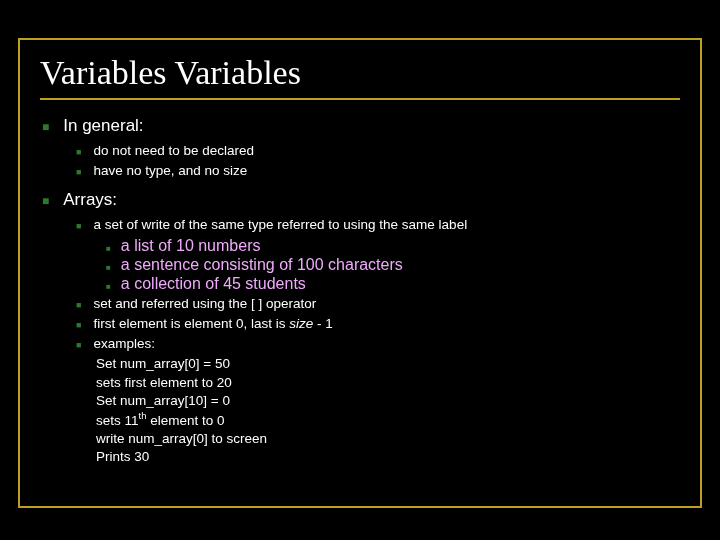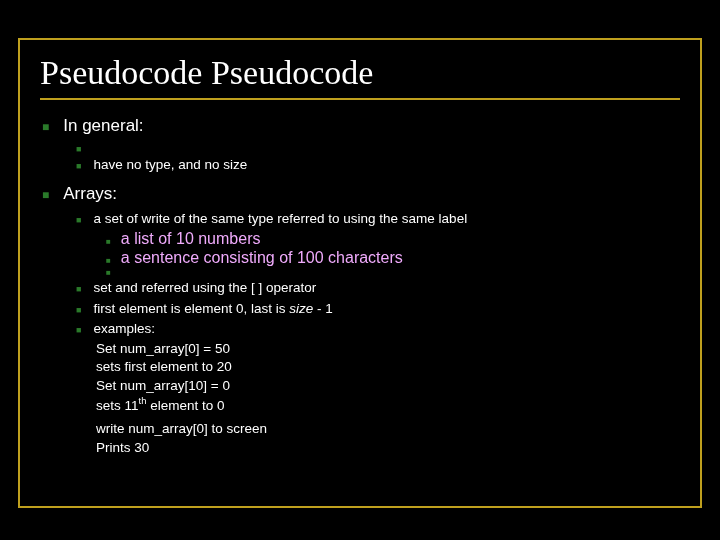--- a/index.html
+++ b/index.html
@@ -43,31 +43,32 @@
   .examples { margin-top: 2px; }
   .ex-row { display: flex; font-size: 13.5px; color: #fff; line-height: 1.35; flex-direction: column; }
   .ex-left { width: 265px; flex-shrink: 0; }
   .ex-right { }
   sup { font-size: 0.7em; vertical-align: super; }
 </style>
 </head>
 <body>
 
 <div class="slide">
-  <div class="title">Pseudocode Pseudocode</div>
+  <div class="title">Variables Variables</div>
   <ul class="lvl1" id="content">
       <li>
         <div class="row">
           <span class="bul">■</span>
           <span class="txt">In general:</span>
         </div>
         <ul class="lvl2">
           <li>
             <div class="row">
               <span class="bul">■</span>
+              <span class="txt">do not need to be declared</span>
             </div>
           </li>
           <li>
             <div class="row">
               <span class="bul">■</span>
               <span class="txt">have no type, and no size</span>
             </div>
           </li>
         </ul>
       </li>
@@ -91,20 +92,21 @@
               </li>
               <li>
                 <div class="row">
                   <span class="bul">■</span>
                   <span class="txt">a sentence consisting of 100 characters</span>
                 </div>
               </li>
               <li>
                 <div class="row">
                   <span class="bul">■</span>
+                  <span class="txt">a collection of 45 students</span>
                 </div>
               </li>
             </ul>
           </li>
           <li>
             <div class="row">
               <span class="bul">■</span>
               <span class="txt">set and referred using the [ ] operator</span>
             </div>
           </li>
@@ -122,21 +124,21 @@
             <div class="examples" style="margin-left: 20px;">
               <div class="ex-row">
                 <div class="ex-left">Set num_array[0] = 50</div>
                 <div class="ex-right">sets first element to 20</div>
               </div>
               <div class="ex-row">
                 <div class="ex-left">Set num_array[10] = 0</div>
                 <div class="ex-right">sets 11<sup>th</sup> element to 0</div>
               </div>
               <div class="ex-row">
-                <div class="ex-left" style="width: 220px; margin-top: 6px;">write num_array[0] to screen</div>
+                <div class="ex-left" style="width: 220px;">write num_array[0] to screen</div>
                 <div class="ex-right">Prints 30</div>
               </div>
             </div>
           </li>
         </ul>
       </li>
     </ul>
 </div>
 
 </body></html>

